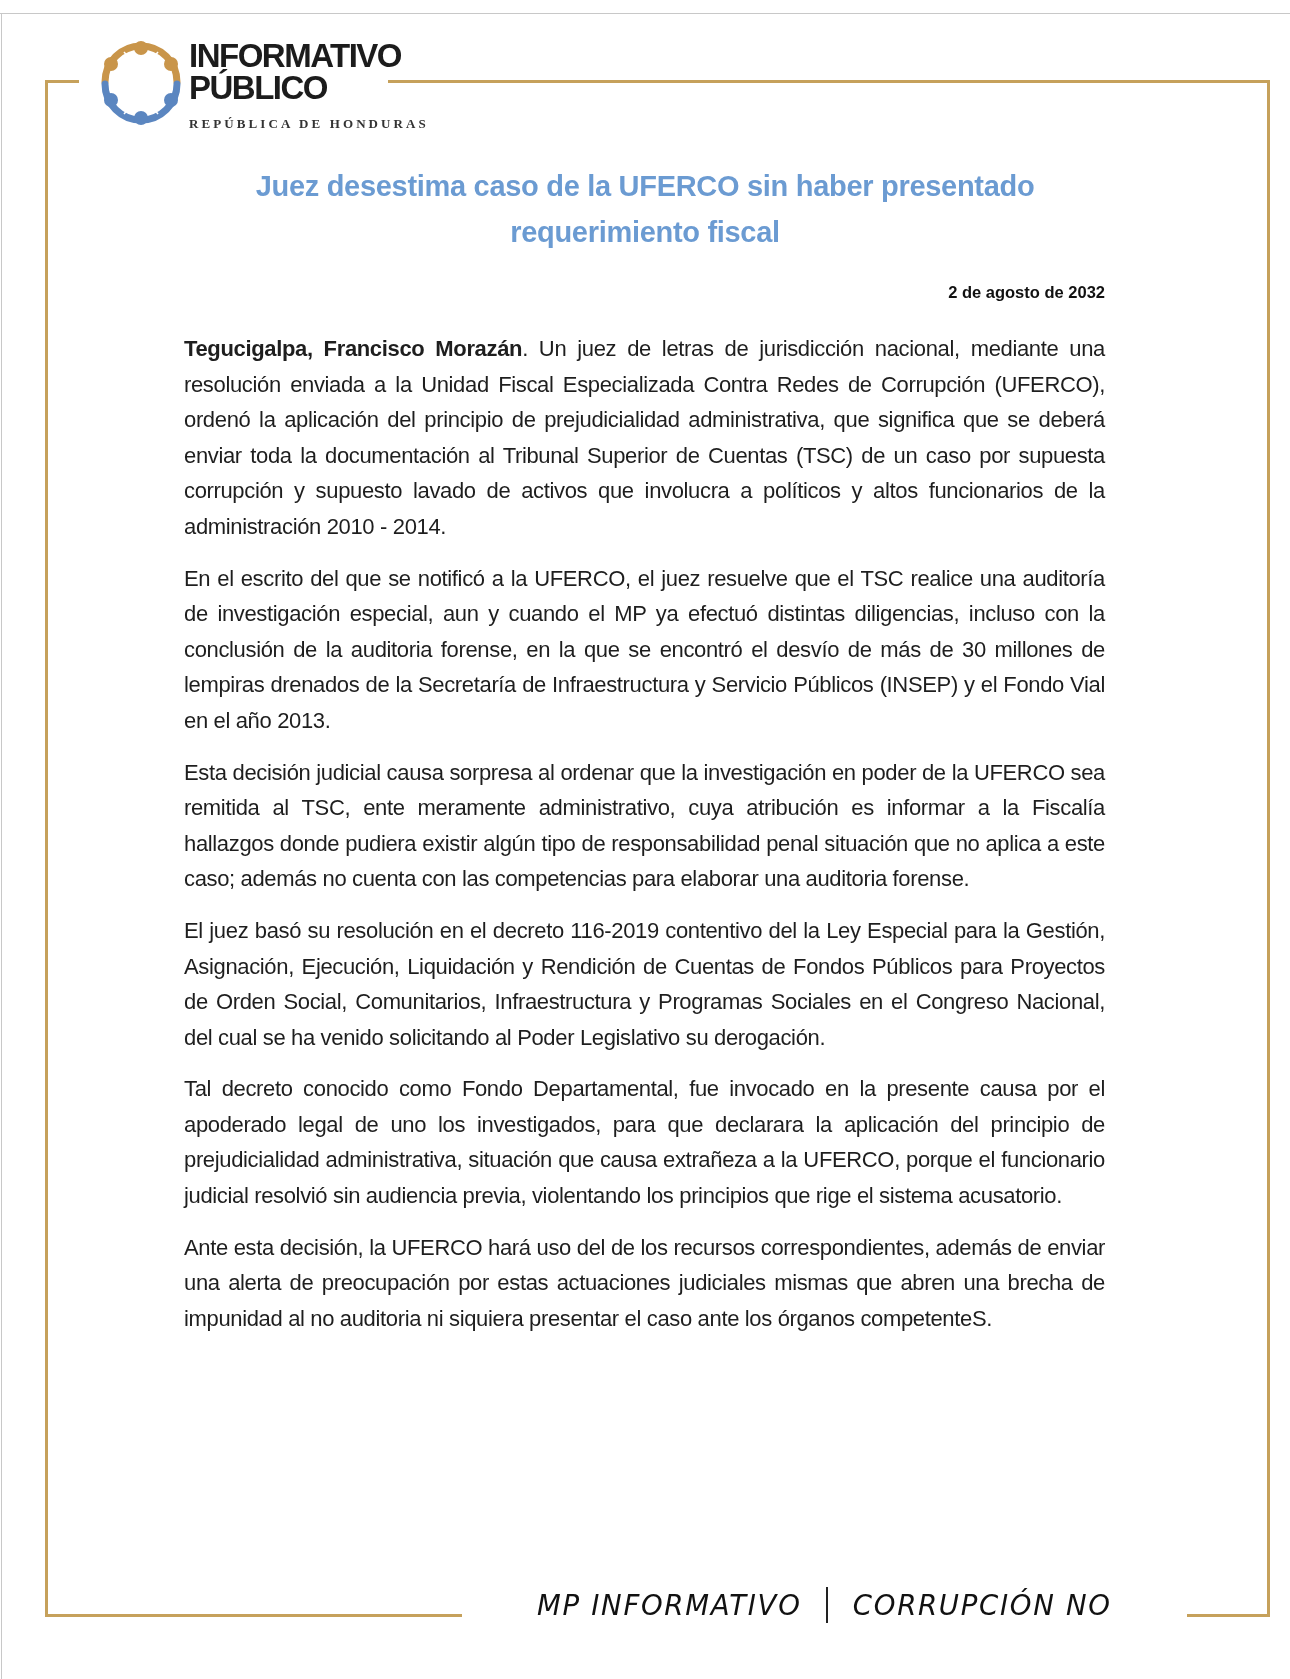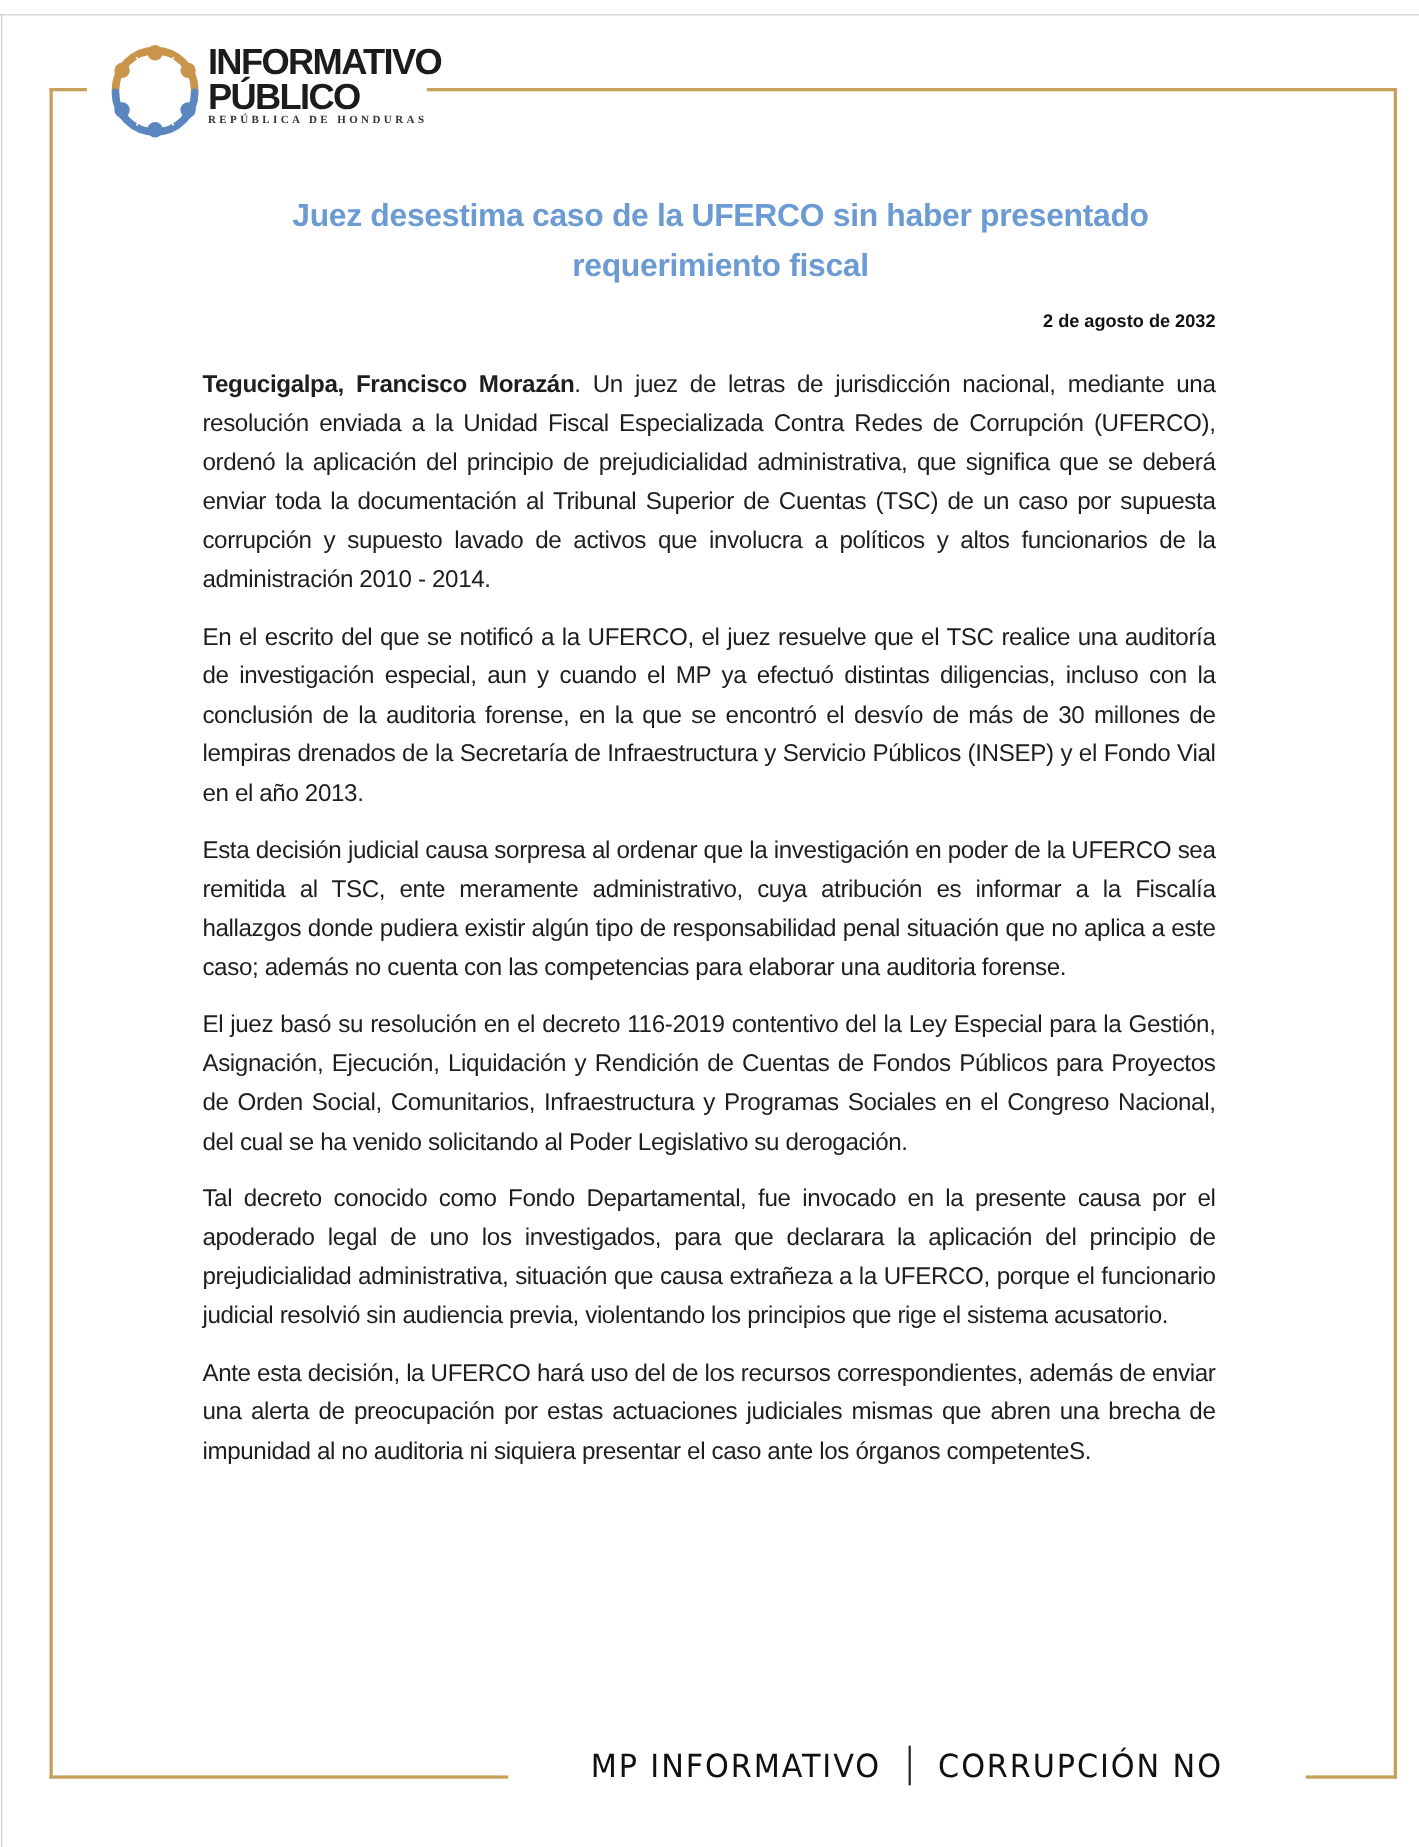--- a/index.html
+++ b/index.html
@@ -19,22 +19,22 @@
     .f-bot-r { left: 1187px; top: 1614px; width: 83px; height: 3px; }
 
     .logo { position: absolute; left: 96px; top: 38px; width: 90px; height: 90px; }
     .brand { position: absolute; left: 189px; top: 40px; }
     .brand-line1, .brand-line2 {
       display: block; font-weight: bold; font-size: 33px; line-height: 32px;
       letter-spacing: -1.5px; color: #1c1c1c;
       font-family: "Liberation Sans", sans-serif;
     }
     .brand-sub {
-      display: block; margin-top: 0; font-family: "Liberation Serif", serif;
-      font-weight: bold; font-size: 10px; letter-spacing: 3.1px; color: #333;
+      display: block; margin-top: 12px; font-family: "Liberation Serif", serif;
+      font-weight: bold; font-size: 13px; letter-spacing: 3.1px; color: #333;
     }
 
     .title {
       position: absolute; left: 180px; top: 163px; width: 930px;
       text-align: center; color: #6b9bd2; font-weight: bold;
       font-size: 29px; line-height: 46px; letter-spacing: -0.3px;
     }
     .date {
       position: absolute; left: 700px; top: 283px; width: 405px; text-align: right;
       font-weight: bold; font-size: 16.5px; color: #111;
@@ -43,21 +43,21 @@
       position: absolute; left: 184px; top: 331px; width: 921px;
     }
     .body p {
       margin: 0 0 16px 0; font-size: 22px; line-height: 35.6px;
       text-align: justify; color: #1e1e1e; letter-spacing: -0.35px;
     }
     .body p b { font-weight: bold; }
 
     .footer {
       position: absolute; left: 462px; top: 1580px; width: 725px; height: 50px;
-      display: flex; align-items: center; justify-content: center;
+      display: flex; align-items: center; justify-content: center; font-style: italic;
     }
     .footer span.ft {
       font-size: 29px; letter-spacing: 1.8px; color: #111; font-family: "DejaVu Sans", sans-serif;
       transform: scaleX(0.95);
     }
     .footer .sep { width: 2px; height: 36px; background: #222; margin: 0 18px; }
   </style>
 </head>
 <body>
 
@@ -95,21 +95,21 @@
     </g>
   </svg>
 </div>
 
 <div class="brand">
   <span class="brand-line1">INFORMATIVO</span>
   <span class="brand-line2">PÚBLICO</span>
   <span class="brand-sub">REPÚBLICA DE HONDURAS</span>
 </div>
 
-<h1 class="title" style="margin:10px;">Juez desestima caso de la UFERCO sin haber presentado requerimiento fiscal</h1>
+<h1 class="title" style="margin:0;">Juez desestima caso de la UFERCO sin haber presentado requerimiento fiscal</h1>
 
 <div class="date">2 de agosto de 2032</div>
 
 <div class="body">
   <p><b>Tegucigalpa, Francisco Morazán</b><span>. Un juez de letras de jurisdicción nacional, mediante una resolución enviada a la Unidad Fiscal Especializada Contra Redes de Corrupción (UFERCO), ordenó la aplicación del principio de prejudicialidad administrativa, que significa que se deberá enviar toda la documentación al Tribunal Superior de Cuentas (TSC) de un caso por supuesta corrupción y supuesto lavado de activos que involucra a políticos y altos funcionarios de la administración 2010 - 2014.</span></p>
   <p>En el escrito del que se notificó a la UFERCO, el juez resuelve que el TSC realice una auditoría de investigación especial, aun y cuando el MP ya efectuó distintas diligencias, incluso con la conclusión de la auditoria forense, en la que se encontró el desvío de más de 30 millones de lempiras drenados de la Secretaría de Infraestructura y Servicio Públicos (INSEP) y el Fondo Vial en el año 2013.</p>
   <p>Esta decisión judicial causa sorpresa al ordenar que la investigación en poder de la UFERCO sea remitida al TSC, ente meramente administrativo, cuya atribución es  informar a la Fiscalía hallazgos donde pudiera existir algún tipo de responsabilidad penal situación que no aplica a este caso; además no cuenta con las competencias para elaborar una auditoria forense.</p>
   <p>El juez basó su resolución en el decreto 116-2019 contentivo del la Ley Especial para la Gestión, Asignación, Ejecución, Liquidación y Rendición de Cuentas de Fondos Públicos para Proyectos de Orden Social, Comunitarios, Infraestructura y Programas Sociales en el Congreso Nacional, del cual se ha venido solicitando al Poder Legislativo su derogación.</p>
   <p>Tal decreto conocido como Fondo Departamental, fue invocado en la presente causa por el apoderado legal de uno los investigados, para que declarara la aplicación del principio de prejudicialidad administrativa, situación que causa extrañeza a la UFERCO, porque el funcionario judicial resolvió sin audiencia previa, violentando los principios que rige el sistema acusatorio.</p>
   <p>Ante esta decisión, la UFERCO hará uso del de los recursos correspondientes, además de enviar una alerta de preocupación por estas actuaciones judiciales mismas que abren una brecha de impunidad al no auditoria ni siquiera presentar el caso ante los órganos competenteS.</p>

